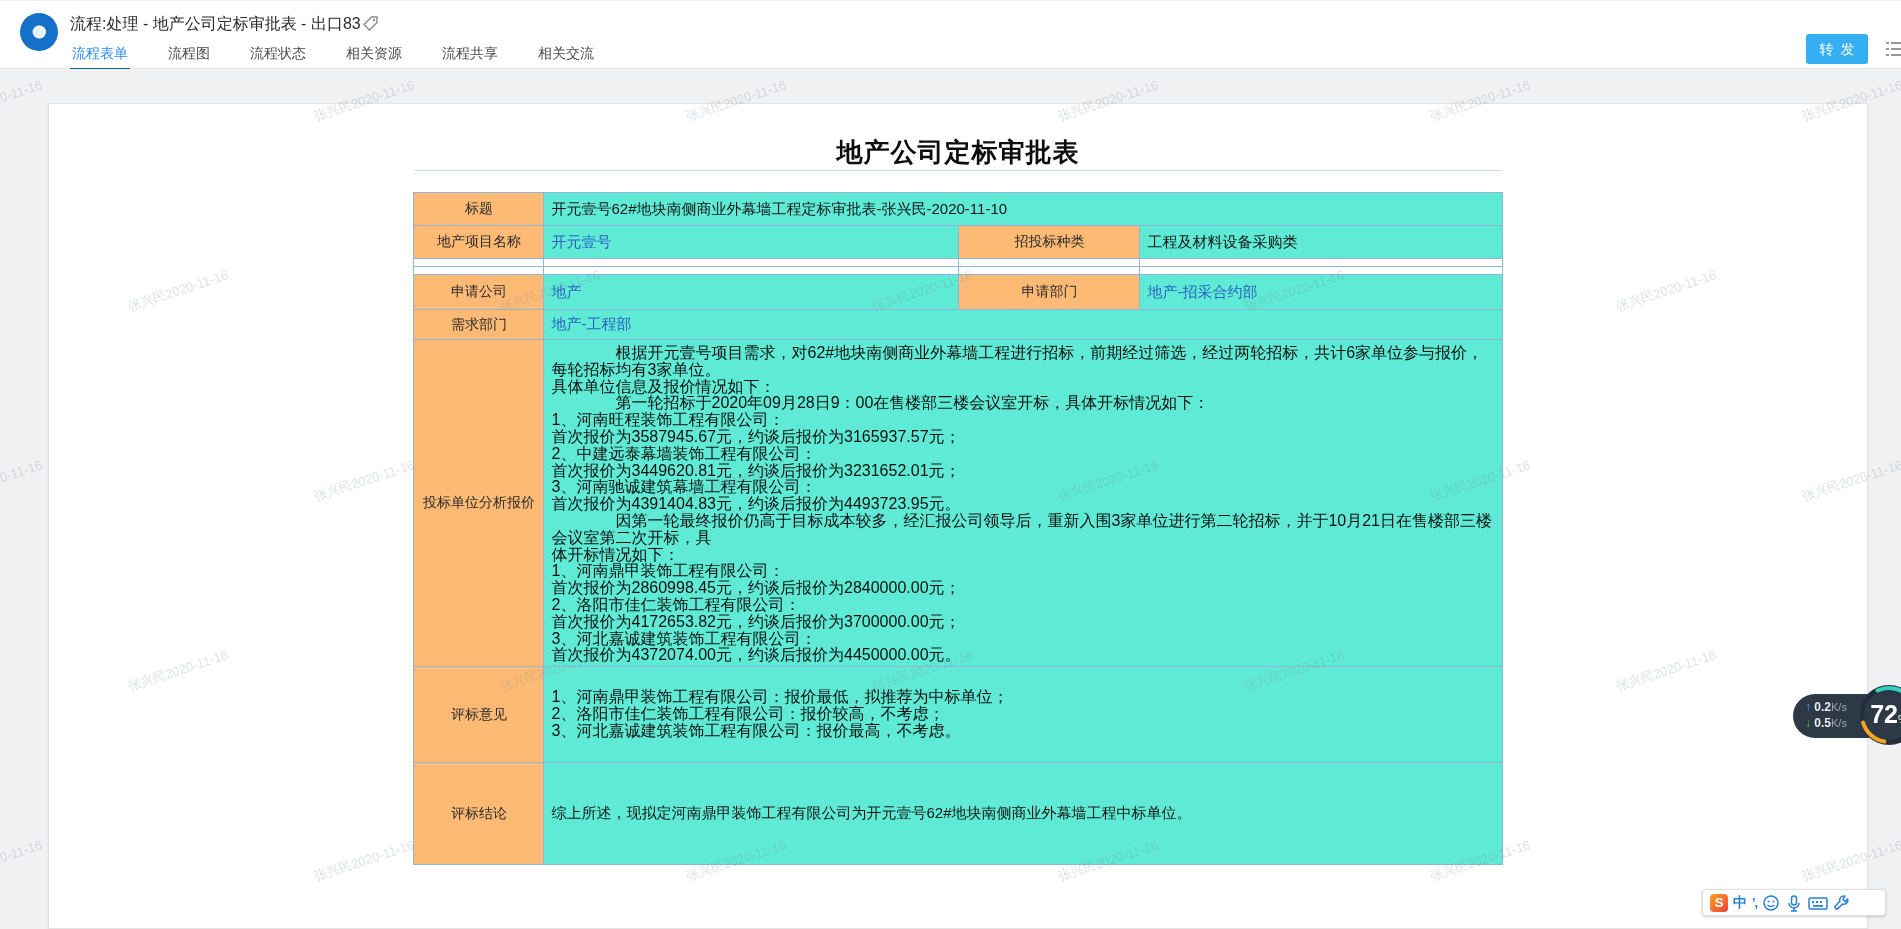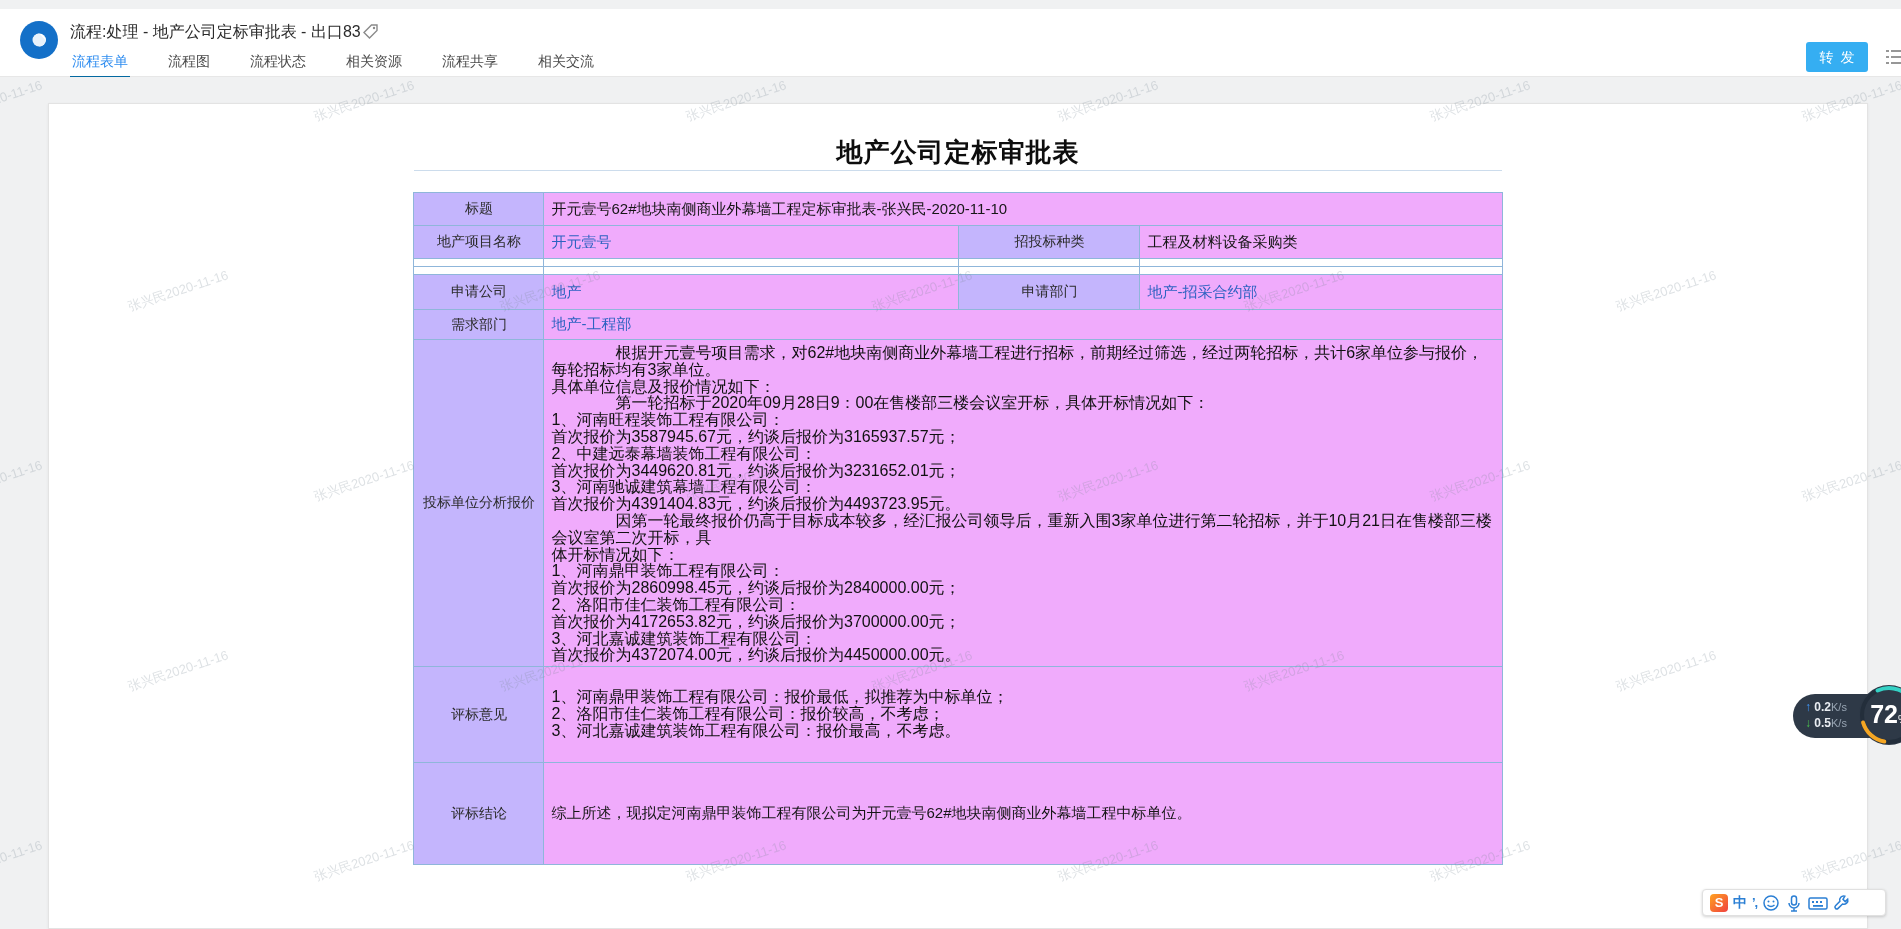--- a/index.html
+++ b/index.html
@@ -1,40 +1,40 @@
 <!DOCTYPE html>
 <html><head>
 <meta charset="utf-8">
 <style>
   * { margin:0; padding:0; box-sizing:border-box; }
   html,body { width:1901px; height:929px; overflow:hidden; font-family:"Liberation Sans", sans-serif; background:#f0f1f2; }
   .stage { position:relative; width:1901px; height:929px; overflow:hidden; }
 
   
-  .topbar { position:absolute; left:0; top:9px; width:1901px; height:68px; background:#ffffff; border-bottom:1px solid #e7e7e7; z-index:20; }
+  .topbar { position:absolute; left:0; top:1px; width:1901px; height:68px; background:#ffffff; border-bottom:1px solid #e7e7e7; z-index:20; }
   .logo { position:absolute; left:20px; top:12px; width:38px; height:38px; }
   .win-title { position:absolute; left:70px; top:13px; font-size:16px; color:#2b2b2b; }
   .tag-ico { position:absolute; top:14px; }
   .tabs { position:absolute; left:70px; top:42px; display:flex; gap:36px; height:26px; }
   .tab { font-size:14px; color:#4a4a4a; padding:2px 2px 8px 2px; cursor:pointer; }
   .tab.active { color:#2d8cf0; border-bottom:1px solid #0369a1; }
   .fwd-btn { position:absolute; left:1806px; top:33px; width:62px; height:30px; background:#35aef2; color:#fff; font-size:14px;
              border:none; border-radius:3px; text-align:center; line-height:30px; letter-spacing:7px; padding-left:7px; cursor:pointer; }
   .menu-ico { position:absolute; left:1886px; top:40px; width:20px; height:16px; }
 
   
   .card { position:absolute; left:48px; top:103px; width:1820px; height:826px; background:#ffffff; border:1px solid #e3e3e3;
           box-shadow:0 1px 3px rgba(0,0,0,.06); z-index:1; }
   .form-head { width:1088px; margin:0 auto; padding-top:31px; padding-bottom:0; border-bottom:1px solid #ccdcec; text-align:center; }
   .form-head h1 { font-size:26px; font-weight:bold; color:#0d0d0d; letter-spacing:1px; font-family:"Liberation Sans", sans-serif; }
 
   table.form { width:1088px; margin:21px auto 0 auto; border-collapse:collapse; table-layout:fixed; }
   table.form td { border:1px solid #8fb6da; overflow:hidden; }
-  td.lbl { background:#c4b5fd; text-align:center; font-size:14px; color:#2b2b2b; padding:2px 4px; }
-  td.val { background:#f0abfc; font-size:15px; color:#161616; padding:2px 7px; }
+  td.lbl { background:#fdba74; text-align:center; font-size:14px; color:#2b2b2b; padding:2px 4px; }
+  td.val { background:#5eead4; font-size:15px; color:#161616; padding:2px 7px; }
   td.val.multiline { font-size:16px; line-height:16.8px; white-space:pre-line; color:#111; }
   td.val.top { vertical-align:top; padding-top:5px; }
   .link { color:#2d62c1; cursor:pointer; }
   tr.spacer td { background:#fff; }
 
   
   .wm-layer { position:absolute; left:0; top:68px; width:1901px; height:861px; z-index:5; pointer-events:none; overflow:hidden; }
   .wm { position:absolute; font-size:13px; color:rgba(125,138,150,.26); transform:rotate(-18deg); white-space:nowrap; }
 
   

